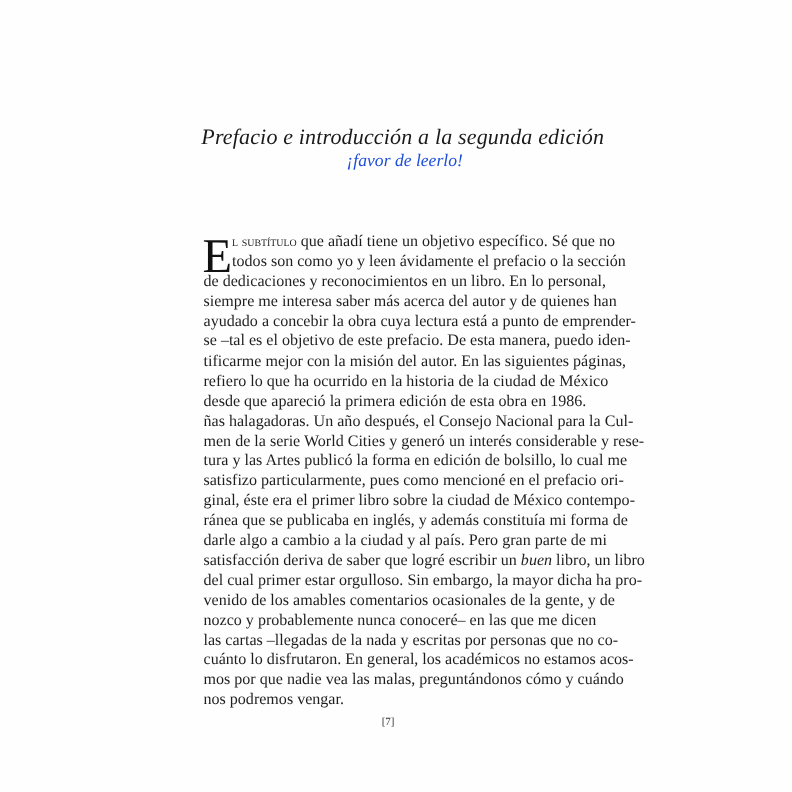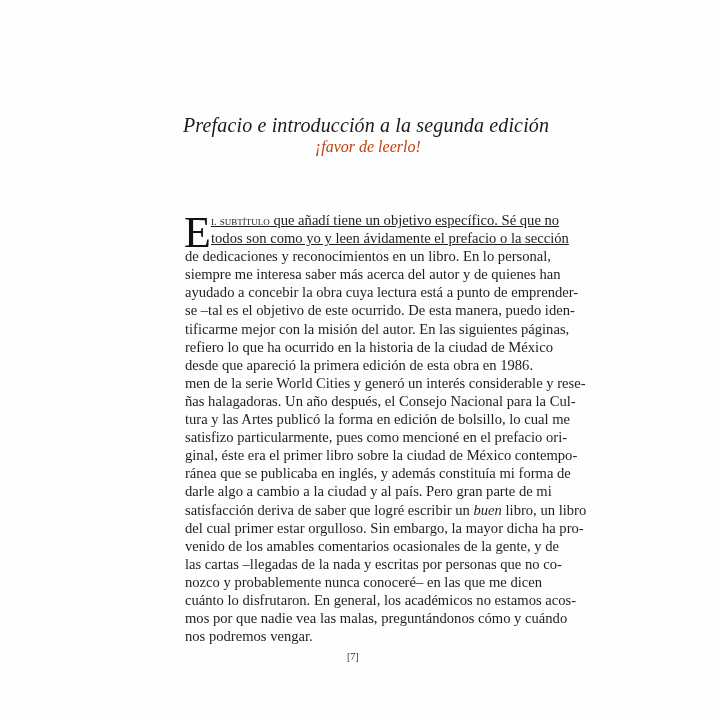--- a/index.html
+++ b/index.html
@@ -34,21 +34,21 @@
     letter-spacing: 0.15px;
     white-space: nowrap;
     color: #1a1a1a;
   }
   .subtitle {
     font-style: italic;
     font-size: 16px;
     line-height: 20px;
     margin-left: 132px;
     white-space: nowrap;
-    color: #c2410c;
+    color: #1d4ed8;
   }
   .body-text {
     position: absolute;
     left: 185px;
     top: 211px;
     width: 352px;
     font-size: 14.6px;
     line-height: 18.1px;
     color: #1e1e1e;
   }
@@ -60,21 +60,20 @@
     height: 18.1px;
   }
   .line.last {
     text-align-last: left;
   }
   .line.indent {
     padding-left: 22px;
   }
   .line.dc {
     padding-left: 26px;
-    text-decoration: underline;
   }
   .dropcap {
     position: absolute;
     left: -1px;
     top: 2px;
     font-size: 44px;
     line-height: 40px;
     color: #111;
   }
   .smallcaps {
@@ -101,36 +100,36 @@
   </div>
 
   <div class="body-text">
 
     <span class="dropcap">E</span>
     <span class="line dc"><span class="smallcaps">l subtítulo</span><span> que añadí tiene un objetivo específico. Sé que no</span></span>
     <span class="line dc">todos son como yo y leen ávidamente el prefacio o la sección</span>
     <span class="line">de dedicaciones y reconocimientos en un libro. En lo personal,</span>
     <span class="line">siempre me interesa saber más acerca del autor y de quienes han</span>
     <span class="line">ayudado a concebir la obra cuya lectura está a punto de emprender-</span>
-    <span class="line">se –tal es el objetivo de este ocurrido. De esta manera, puedo iden-</span>
+    <span class="line">se –tal es el objetivo de este prefacio. De esta manera, puedo iden-</span>
     <span class="line">tificarme mejor con la misión del autor. En las siguientes páginas,</span>
     <span class="line">refiero lo que ha ocurrido en la historia de la ciudad de México</span>
     <span class="line last">desde que apareció la primera edición de esta obra en 1986.</span>
 
+    <span class="line">ñas halagadoras. Un año después, el Consejo Nacional para la Cul-</span>
     <span class="line">men de la serie World Cities y generó un interés considerable y rese-</span>
-    <span class="line">ñas halagadoras. Un año después, el Consejo Nacional para la Cul-</span>
     <span class="line">tura y las Artes publicó la forma en edición de bolsillo, lo cual me</span>
     <span class="line">satisfizo particularmente, pues como mencioné en el prefacio ori-</span>
     <span class="line">ginal, éste era el primer libro sobre la ciudad de México contempo-</span>
     <span class="line">ránea que se publicaba en inglés, y además constituía mi forma de</span>
     <span class="line">darle algo a cambio a la ciudad y al país. Pero gran parte de mi</span>
     <span class="line"><span>satisfacción deriva de saber que logré escribir un </span><span class="it">buen</span><span> libro, un libro</span></span>
     <span class="line">del cual primer estar orgulloso. Sin embargo, la mayor dicha ha pro-</span>
     <span class="line">venido de los amables comentarios ocasionales de la gente, y de</span>
+    <span class="line">nozco y probablemente nunca conoceré– en las que me dicen</span>
     <span class="line">las cartas –llegadas de la nada y escritas por personas que no co-</span>
-    <span class="line">nozco y probablemente nunca conoceré– en las que me dicen</span>
     <span class="line">cuánto lo disfrutaron. En general, los académicos no estamos acos-</span>
     <span class="line">mos por que nadie vea las malas, preguntándonos cómo y cuándo</span>
     <span class="line last">nos podremos vengar.</span>
   </div>
 
   <div class="page-number">[7]</div>
 </div>
 
 </body></html>

